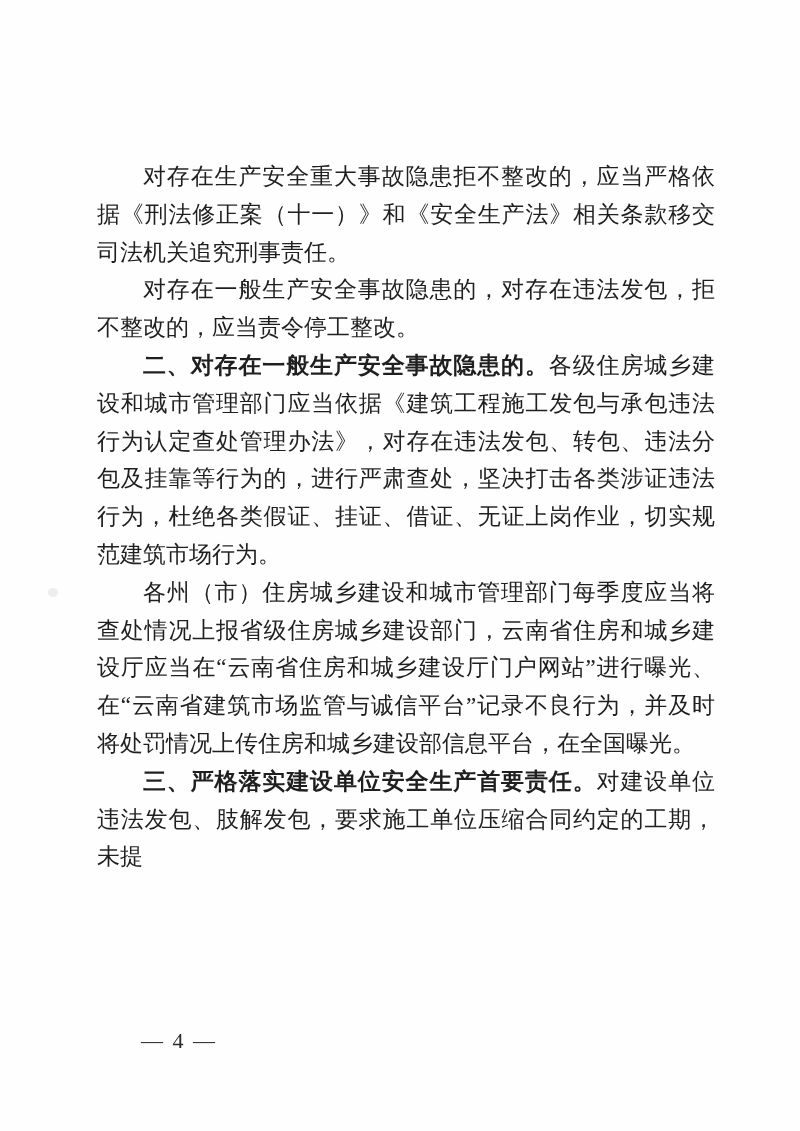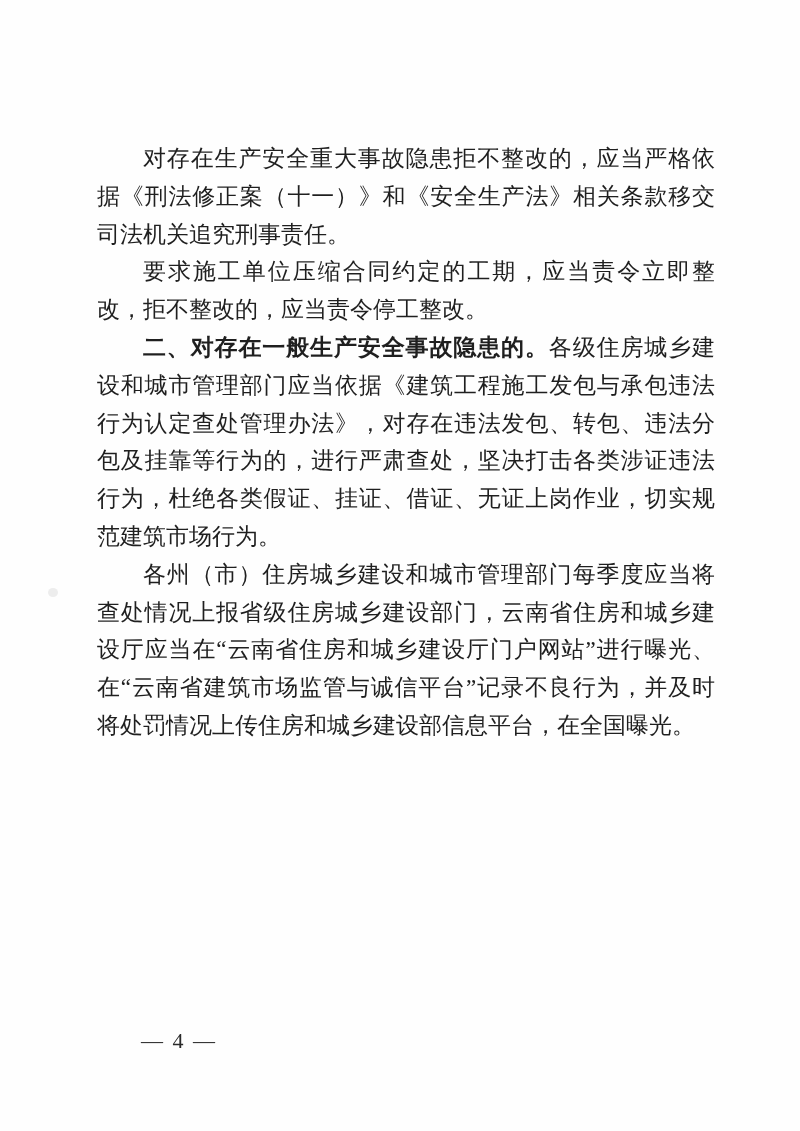--- a/index.html
+++ b/index.html
@@ -13,21 +13,21 @@
     height: 1131px;
     margin: 0 auto;
     background: #fefefe;
     overflow: hidden;
     font-family: "Liberation Serif", "DejaVu Serif", serif;
     color: #1f1f1f;
   }
   .content {
     position: absolute;
     left: 97px;
-    top: 140px;
+    top: 158px;
     width: 618px;
     font-size: 23px;
     line-height: 37.8px;
     text-align: justify;
     text-justify: inter-character;
   }
   .content p {
     margin: 0;
     padding: 0;
     text-indent: 2em;
@@ -57,19 +57,20 @@
   }
 </style>
 </head>
 <body>
 
 <div class="page">
   <div class="scan-artifact"></div>
 
   <div class="content">
     <p><span class="lead-bold"></span><span>对存在生产安全重大事故隐患拒不整改的，应当严格依据《刑法修正案（十一）》和《安全生产法》相关条款移交司法机关追究刑事责任。</span></p>
-    <p><span class="lead-bold"></span><span>要求施工单位压缩合同约定的工期，应当责令立即整改，拒不整改的，应当责令停工整改。</span></p>
+    <p><span class="lead-bold"></span><span>对存在一般生产安全事故隐患的，对存在违法发包，拒不整改的，应当责令停工整改。</span></p>
     <p><span class="lead-bold">二、对存在一般生产安全事故隐患的。</span><span>各级住房城乡建设和城市管理部门应当依据《建筑工程施工发包与承包违法行为认定查处管理办法》，对存在违法发包、转包、违法分包及挂靠等行为的，进行严肃查处，坚决打击各类涉证违法行为，杜绝各类假证、挂证、借证、无证上岗作业，切实规范建筑市场行为。</span></p>
     <p><span class="lead-bold"></span><span>各州（市）住房城乡建设和城市管理部门每季度应当将查处情况上报省级住房城乡建设部门，云南省住房和城乡建设厅应当在“云南省住房和城乡建设厅门户网站”进行曝光、在“云南省建筑市场监管与诚信平台”记录不良行为，并及时将处罚情况上传住房和城乡建设部信息平台，在全国曝光。</span></p>
+    <p><span class="lead-bold">三、严格落实建设单位安全生产首要责任。</span><span>对建设单位违法发包、肢解发包，要求施工单位压缩合同约定的工期，未提</span></p>
   </div>
 
   <div class="page-number">— 4 —</div>
 </div>
 
 </body></html>

